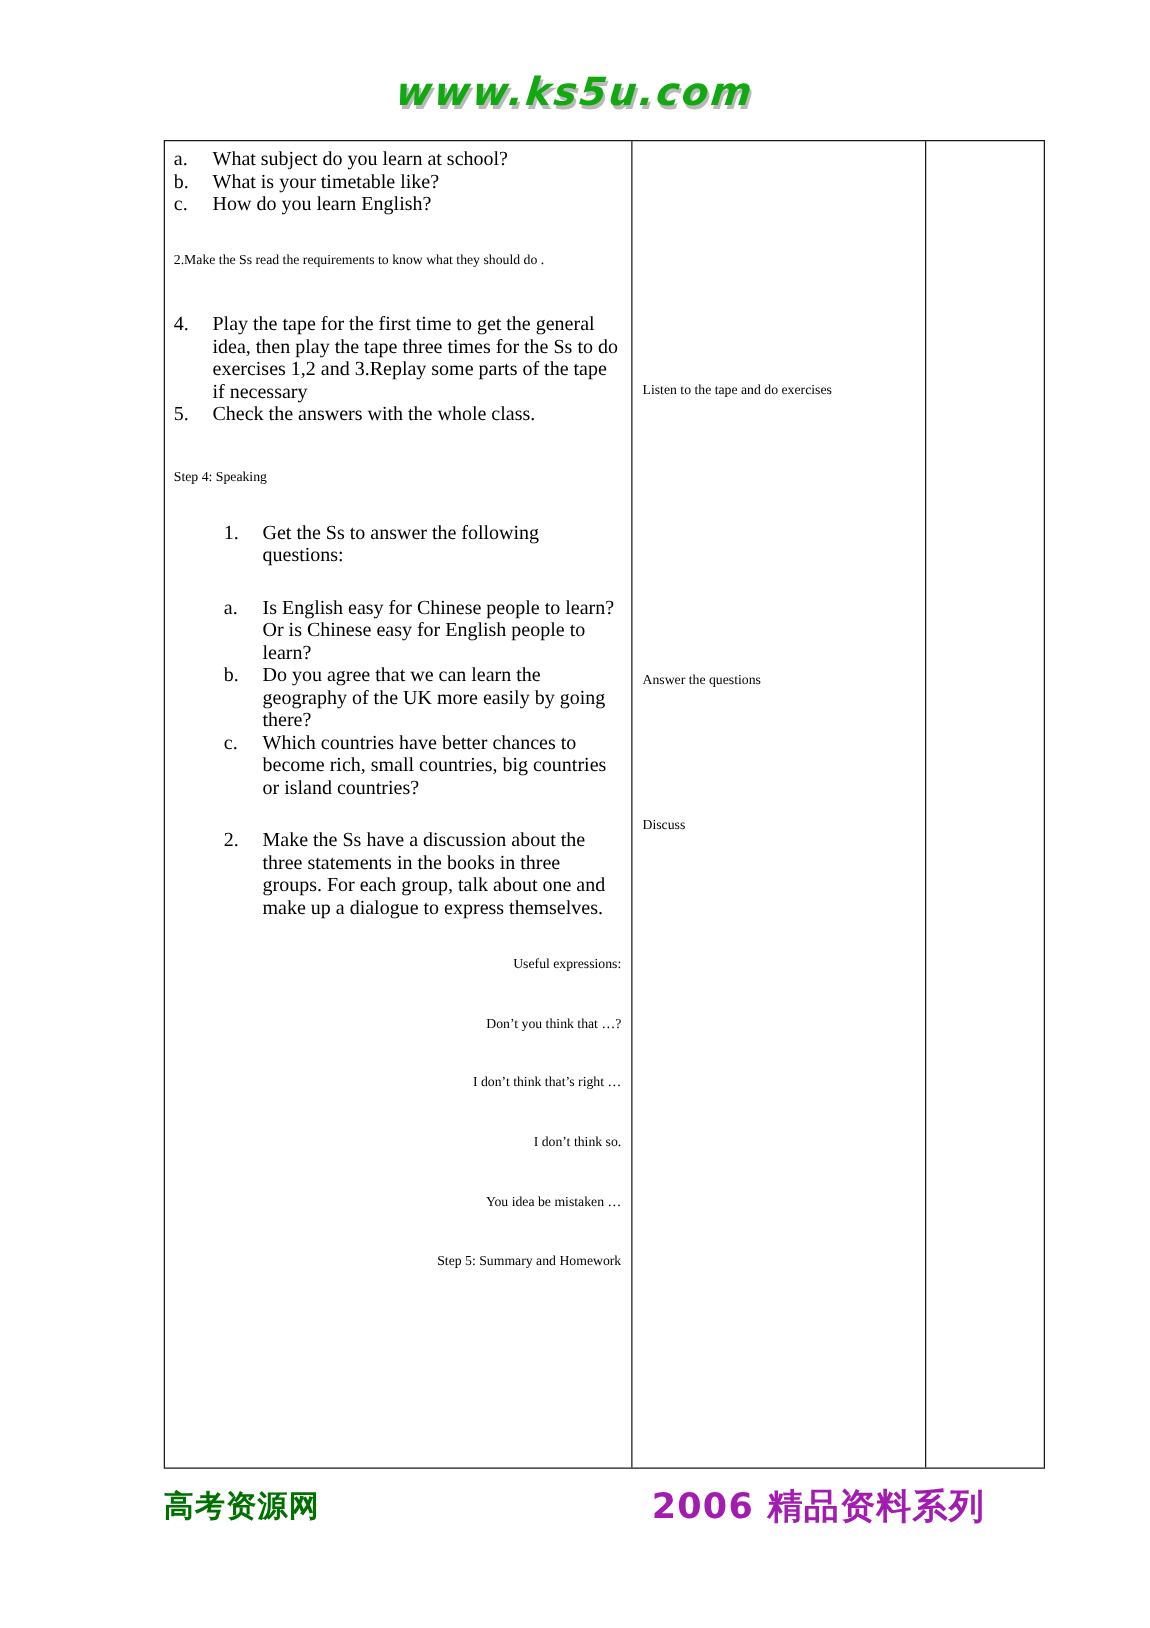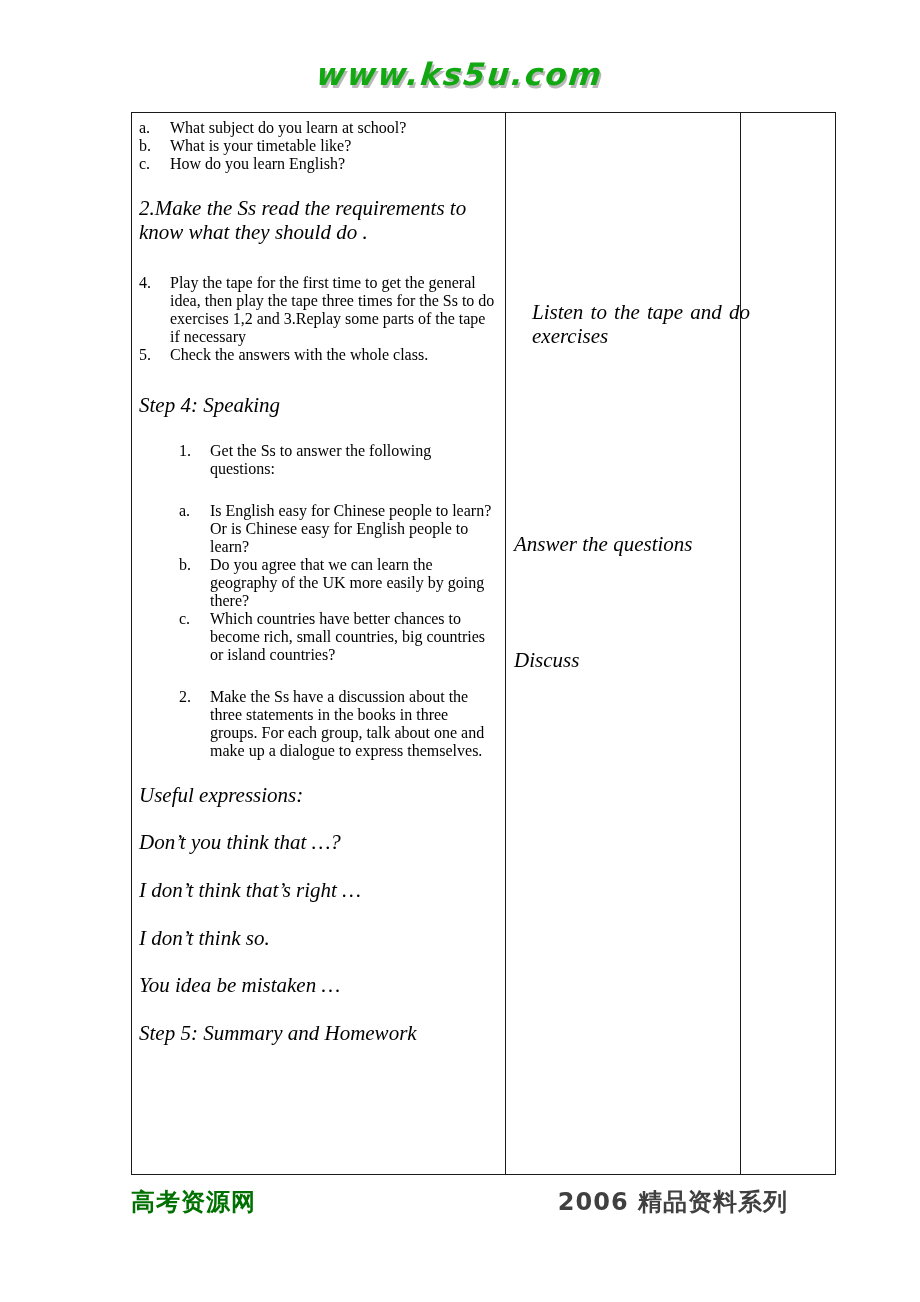--- a/index.html
+++ b/index.html
@@ -69,38 +69,37 @@
     position: relative;
   }
   .col-right {
     width: 94px;
   }
 
   
   .col-left p,
   .col-mid p {
     margin: 0;
-    font-size: 21px;
+    font-size: 11px;
     line-height: 23.6px;
-    font-style: italic;
   }
 
   
   .lettered {
     display: flex;
     align-items: flex-start;
   }
   .lettered .marker {
     flex: 0 0 auto;
     width: 31px;
   }
   .lettered .body {
     flex: 1 1 auto;
   }
-  .indent-2 { margin-left: 32px; }
+  .indent-2 { margin-left: 32px; text-align: right; }
   .indent-3 { margin-left: 40px; }
   .gap-md  { height: 24px; }
   .gap-lg  { height: 30px; }
 
   .heading {
     font-size: 16.4px;
     line-height: 24px;
   }
 
   .mid-just {
@@ -129,23 +128,23 @@
     align-items: center;
     font-family: "DejaVu Sans", sans-serif;
   }
   .footer-left {
     font-size: 24px;
     font-weight: bold;
     color: #007000;
     letter-spacing: 1px;
   }
   .footer-right {
-    font-size: 24px;
+    font-size: 28px;
     font-weight: bold;
-    color: #404040;
+    color: #a21caf;
     letter-spacing: 1px;
     padding-right: 48px;
   }
 </style>
 </head>
 <body>
 
 <div class="logo-band">
   <span class="logo-text">www.ks5u.com</span>
 </div>
@@ -239,21 +238,21 @@
       <div class="gap-md"></div>
 
       <p class="heading indent-2">Step 5: Summary and Homework</p>
 
       <div class="gap-md"></div>
 
 
     </div>
 
     <div class="col col-mid">
-      <p class="mid-block mid-just" style="top:188px;margin-left:18px;">Listen to the tape and do exercises</p>
+      <p class="mid-block mid-just" style="top:188px;">Listen to the tape and do exercises</p>
 
       <p class="mid-block" style="top:420px;">Answer the questions</p>
 
       <p class="mid-block" style="top:536px;">Discuss</p>
 
     </div>
 
     <div class="col col-right">
       <span></span>
     </div>

